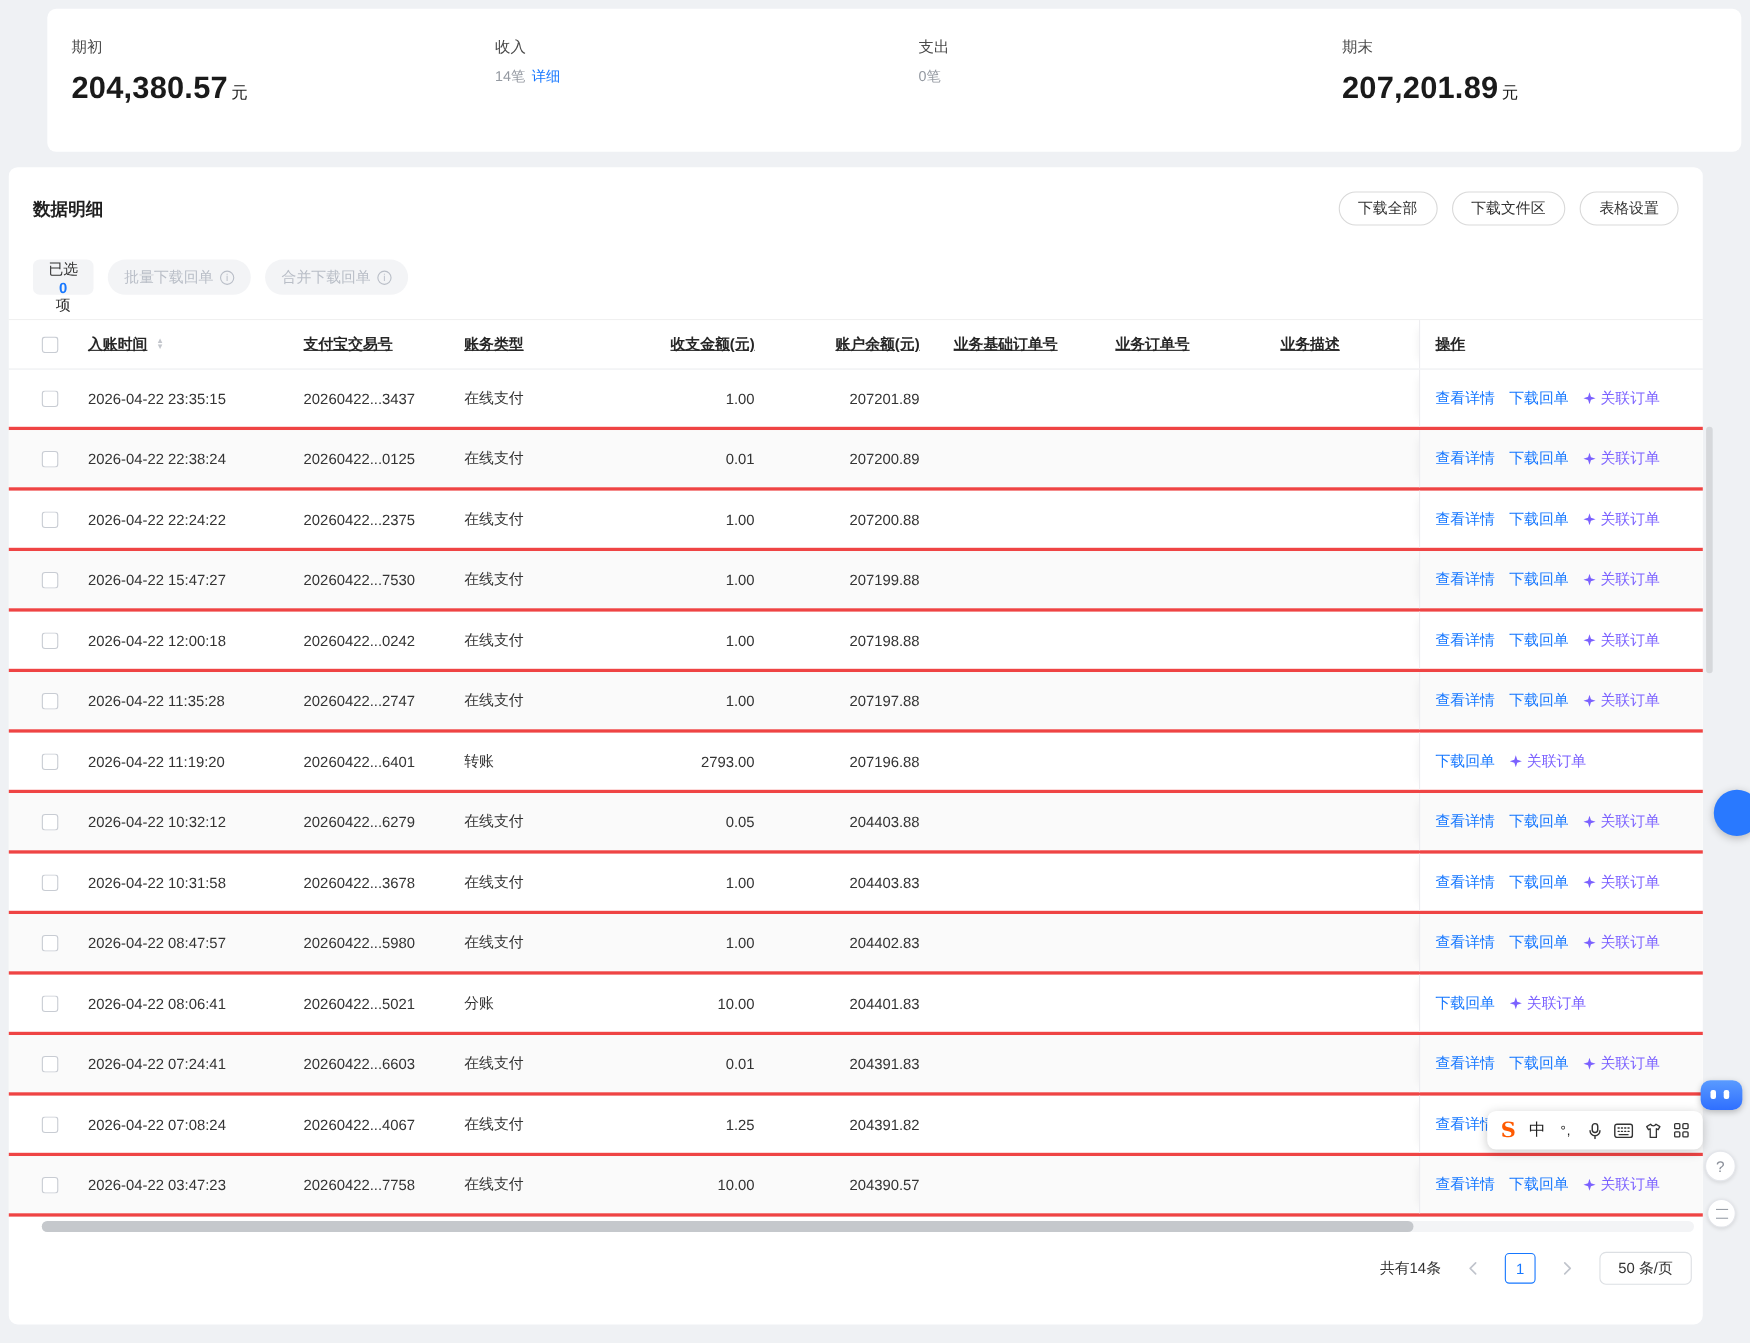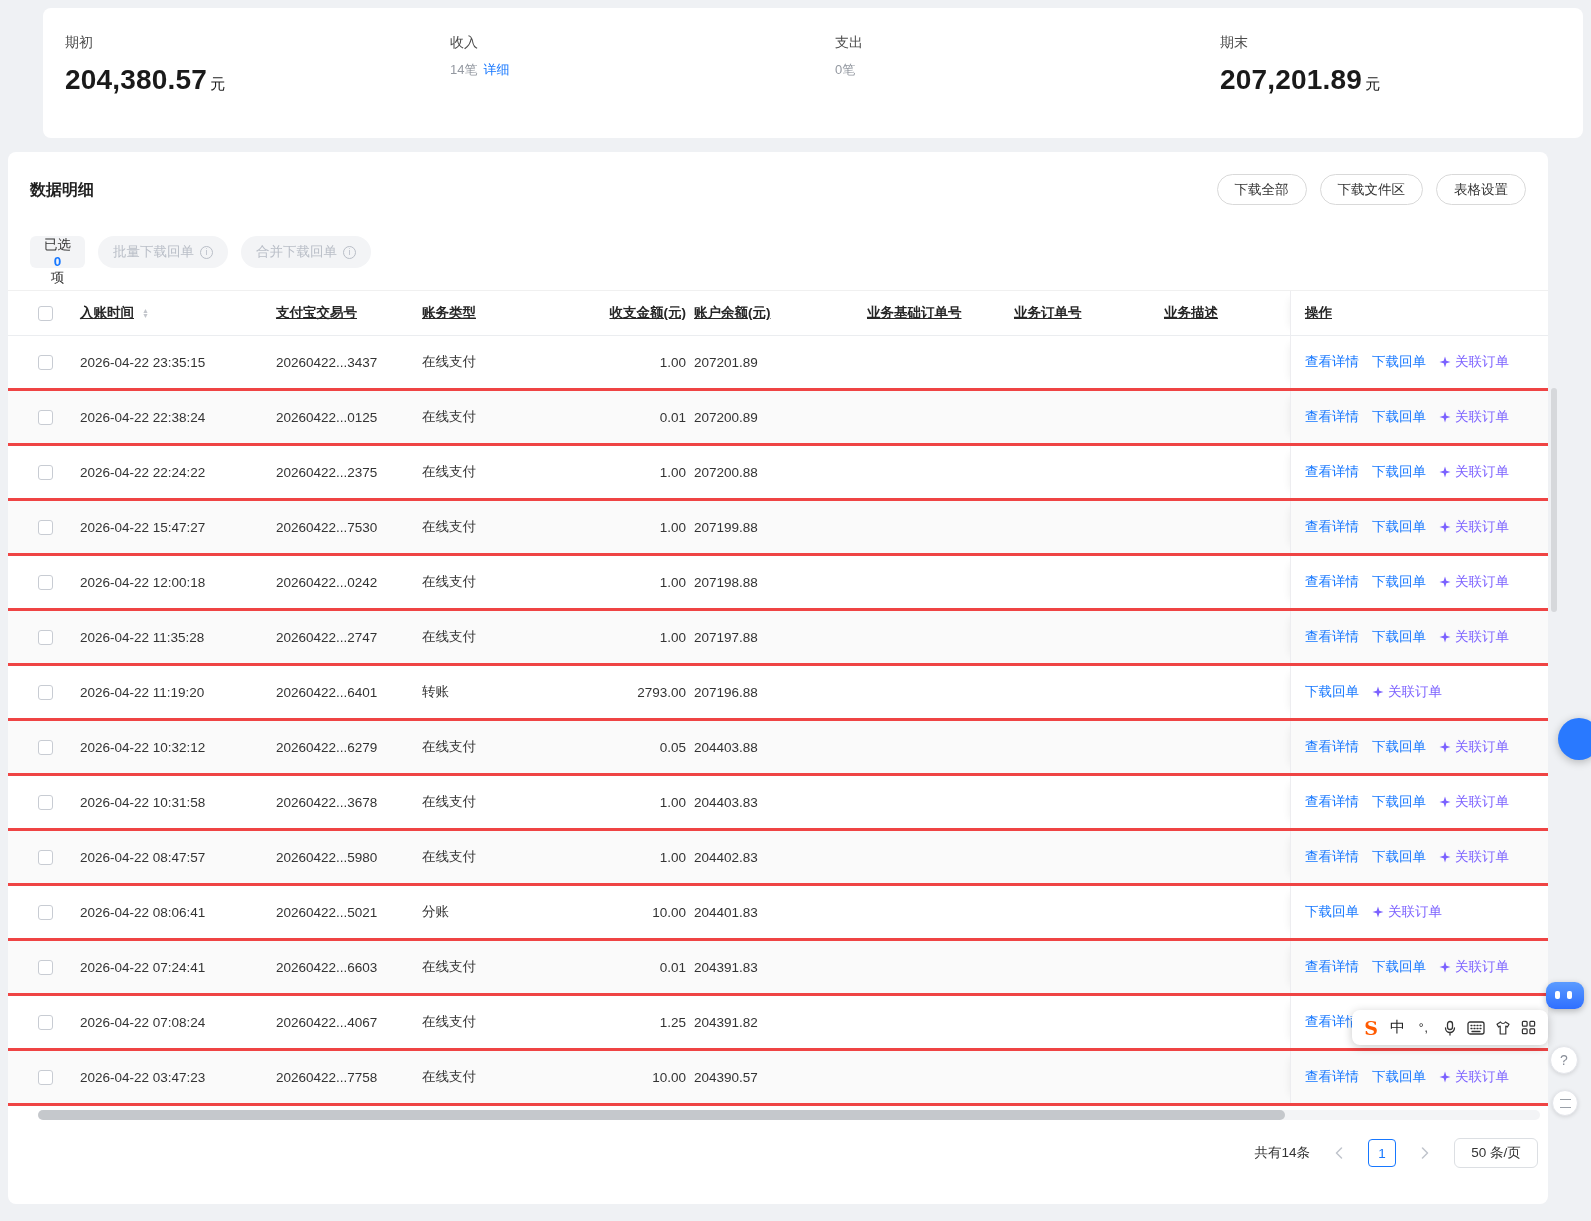--- a/index.html
+++ b/index.html
@@ -55,21 +55,21 @@
            font-weight:700; font-size:13.5px; color:#262626;text-decoration:underline; }
   .tr { height:55px; border-bottom:3px solid #ef4444; font-size:13.5px; color:#333; }
   .tr:nth-child(even) { background:#fafafa; }
   .td, .th { flex:0 0 auto; white-space:nowrap; overflow:hidden; }
 
   .col-check  { width:64px; display:flex; padding-left:30px; }
   .col-time   { width:196px; padding-left:8px; }
   .col-txn    { width:146px; padding-left:8px; }
   .col-type   { width:150px; padding-left:8px; }
   .col-amount { width:130px; padding-right:8px; text-align:right; }
-  .col-balance{ width:150px; padding-right:8px; }
+  .col-balance{ width:150px; padding-right:8px; text-align:right; }
   .col-baseorder { width:168px; padding-left:23px; }
   .col-orderno   { width:150px; padding-left:2px; }
   .col-desc      { width:128px; padding-left:2px; }
   .col-ops {
     flex:1 1 auto; padding-left:14px; border-left:1px solid #ededf0;
     box-shadow:-8px 0 8px -8px rgba(0,0,0,.07);
     display:flex; align-items:center; gap:13px; align-self:stretch;
   }
   .thead .col-ops { font-weight:700; }
   .checkbox { width:15px; height:15px; border:1px solid #c8ccd3; border-radius:3px; background:#fff; cursor:pointer; }

